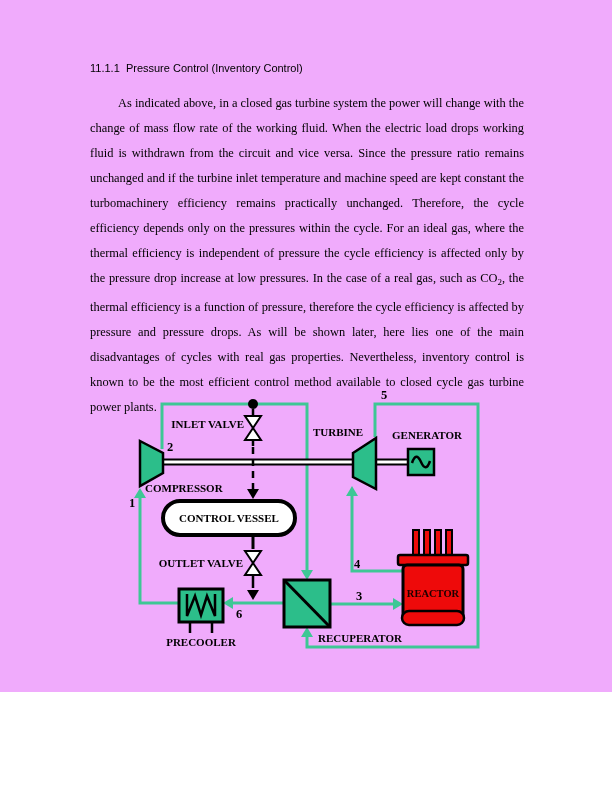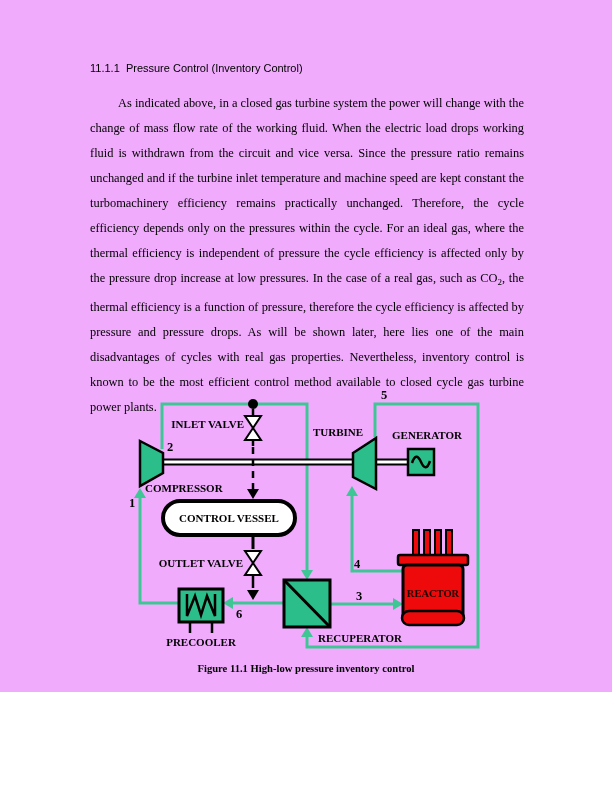--- a/index.html
+++ b/index.html
@@ -148,16 +148,15 @@
     <text class="dlabel" x="218" y="257" text-anchor="start">RECUPERATOR</text>
 
     <text class="dnum" x="32" y="122" text-anchor="middle">1</text>
     <text class="dnum" x="70" y="66" text-anchor="middle">2</text>
     <text class="dnum" x="259" y="215" text-anchor="middle">3</text>
     <text class="dnum" x="257" y="183" text-anchor="middle">4</text>
     <text class="dnum" x="284" y="14" text-anchor="middle">5</text>
     <text class="dnum" x="139" y="233" text-anchor="middle">6</text>
   </svg>
 
-  <p class="caption">Figure 11.1 High-low pressure inventory control</p>
   <p class="pagenum">242</p>
 
 </div>
 
 </body></html>

